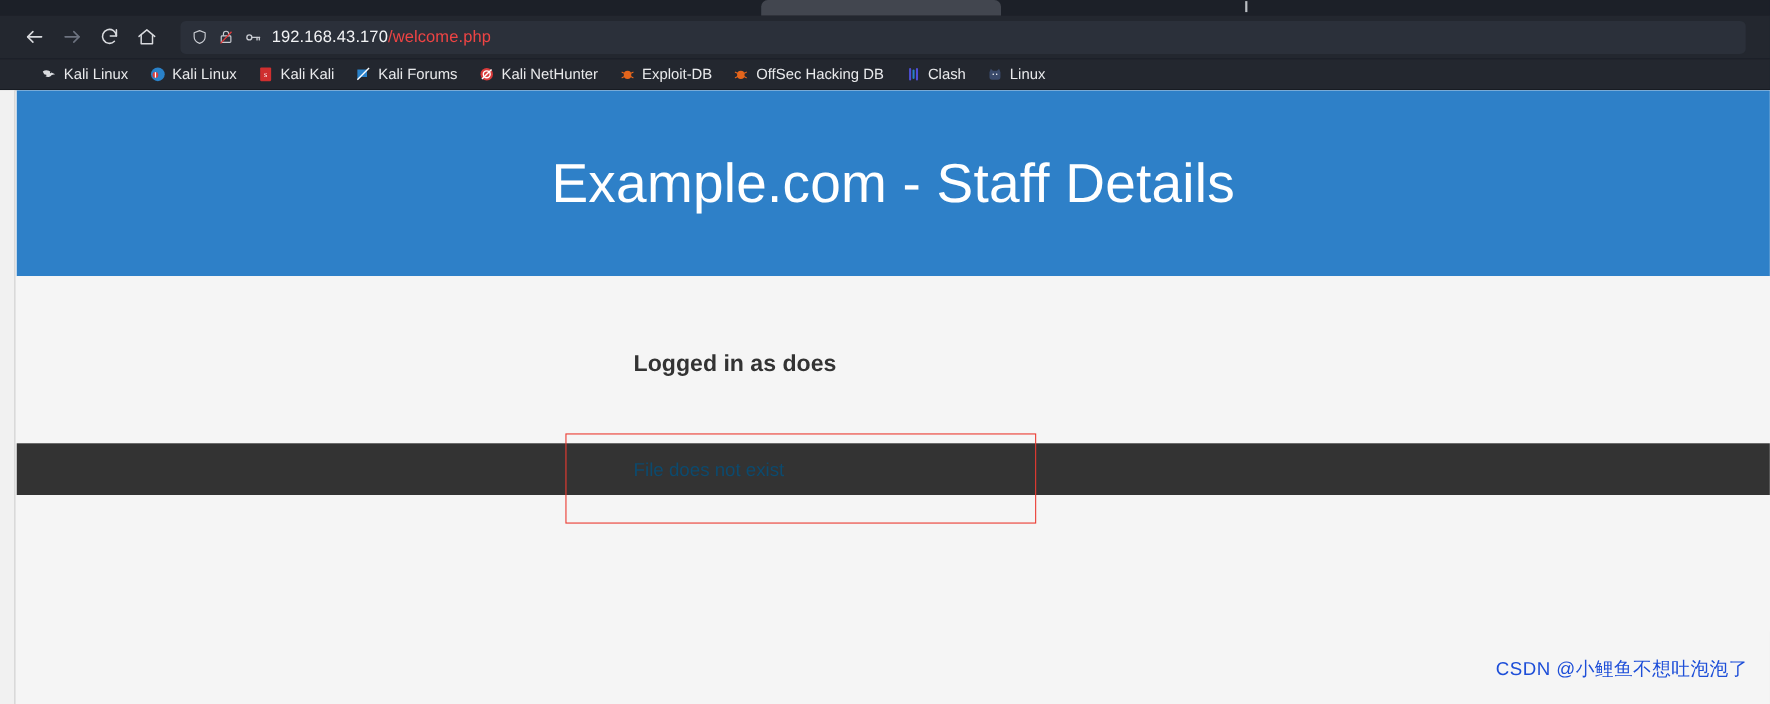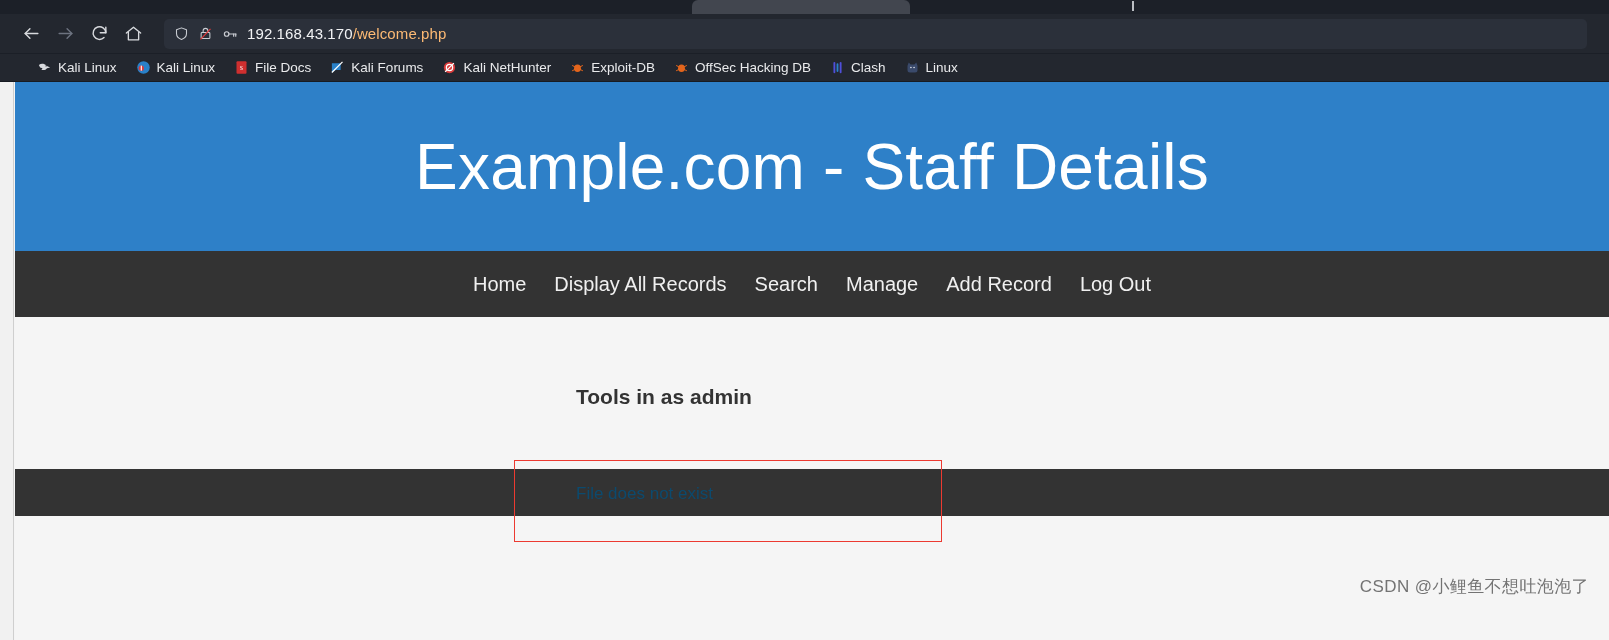--- a/index.html
+++ b/index.html
@@ -40,21 +40,21 @@
   #url-bar {
     flex:1; height:30px; margin-left:14px; margin-right:8px;
     background:#2b303a; border-radius:5px;
     display:flex; align-items:center; padding:0 10px; gap:9px;
   }
   .url-icon { display:flex; align-items:center; color:#c9ccd2; }
   #url-text {
     font-size:15px; color:#f2f3f5; letter-spacing:.1px;
     white-space:nowrap; overflow:hidden;
   }
-  #url-text .path { color:#fdba74; }
+  #url-text .path { color:#ef4444; }
 
   #bookmarks-bar {
     height:28px; background:#23272f;
     display:flex; align-items:center; padding:0 30px; gap:5px;
     border-bottom:1px solid #171b22;
   }
   .bookmark {
     display:flex; align-items:center; gap:6px;
     padding:2px 7px; border-radius:3px;
     color:#e9eaec; font-size:13.5px; white-space:nowrap;
@@ -73,21 +73,21 @@
   #page-content {
     position:absolute; left:15px; top:0; right:0; bottom:0;
     background:#f5f5f5; overflow:hidden;
   }
 
   #site-header {
     height:169px; background:#2e80c8;
     display:flex; align-items:center; justify-content:center;
   }
   #site-title {
-    color:#ffffff; font-size:64px; font-weight:400; letter-spacing:.2px;
+    color:#ffffff; font-size:50px; font-weight:400; letter-spacing:.2px;
     line-height:1;
   }
 
   #site-nav {
     height:66px; background:#333333;
     display:flex; align-items:center; justify-content:center; gap:0;
   }
   .nav-link {
     color:#f0f0f0; font-size:20px; padding:0 14px; line-height:1;
   }
@@ -107,22 +107,22 @@
   #annotation-box {
     position:absolute; left:499px; top:143px; width:428px; height:82px;
     border:1.6px solid #ec3a31; background:transparent;
   }
   #error-message {
     position:absolute; left:561px; top:168px;
     color:#0c4a6e; font-size:17px; line-height:1;
   }
 
   #watermark {
-    position:absolute; right:20px; bottom:42px;
-    color:#737373; font-size:17px; letter-spacing:.4px;
+    position:absolute; right:20px; bottom:20px;
+    color:#1d4ed8; font-size:17px; letter-spacing:.4px;
     white-space:nowrap;
   }
 </style>
 </head>
 <body>
 
 <div id="browser-window">
 
   <div id="tab-strip">
     <div id="active-tab">
@@ -202,21 +202,21 @@
         <rect x="7.6" y="9" width="1.8" height="8" fill="#ffffff"></rect>
       </svg>
       <span>Kali Linux</span>
     </div>
 
     <div class="bookmark">
       <svg class="bm-ico" viewBox="0 0 24 24">
         <rect x="4" y="2" width="16" height="20" rx="1.5" fill="#cf2f2f"></rect>
         <text x="12" y="16" font-size="12" fill="#ffffff" text-anchor="middle" font-family="'Liberation Serif',serif">s</text>
       </svg>
-      <span>File Docs</span>
+      <span>Kali Kali</span>
     </div>
 
     <div class="bookmark">
       <svg class="bm-ico" viewBox="0 0 24 24">
         <path d="M3 5h14v11H9l-6 4z" fill="#2981c9"></path>
         <path d="M3 20 20 3" stroke="#ffffff" stroke-width="2"></path>
       </svg>
       <span>Kali Forums</span>
     </div>
 
@@ -266,31 +266,23 @@
 
   <div id="page-viewport">
     <div id="viewport-left-gutter"></div>
 
     <div id="page-content">
 
       <div id="site-header">
         <h1 id="site-title">Example.com - Staff Details</h1>
       </div>
 
-      <div id="site-nav">
-        <a class="nav-link">Home</a>
-        <a class="nav-link">Display All Records</a>
-        <a class="nav-link">Search</a>
-        <a class="nav-link">Manage</a>
-        <a class="nav-link">Add Record</a>
-        <a class="nav-link">Log Out</a>
-      </div>
 
       <div id="main-area">
-        <div id="login-status">Tools in as admin</div>
+        <div id="login-status">Logged in as does</div>
 
         <div id="page-footer-band"></div>
 
         <div id="error-message">File does not exist</div>
 
         <div id="annotation-box"></div>
       </div>
 
       <div id="watermark">CSDN @小鲤鱼不想吐泡泡了</div>
     </div>

